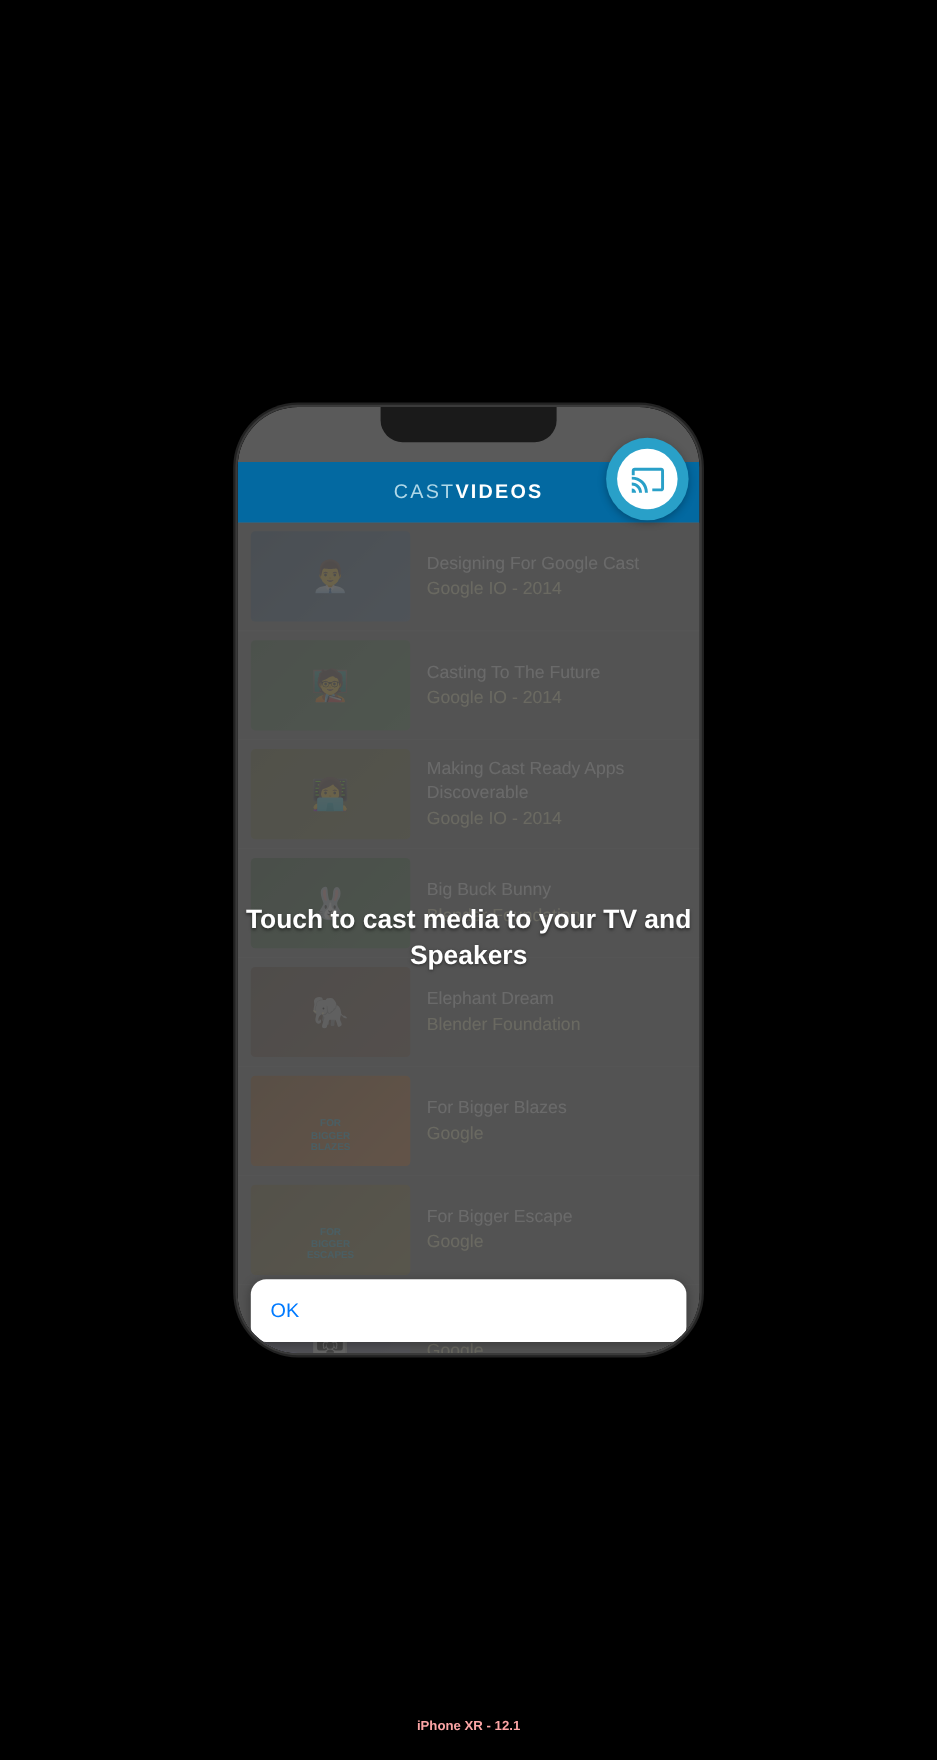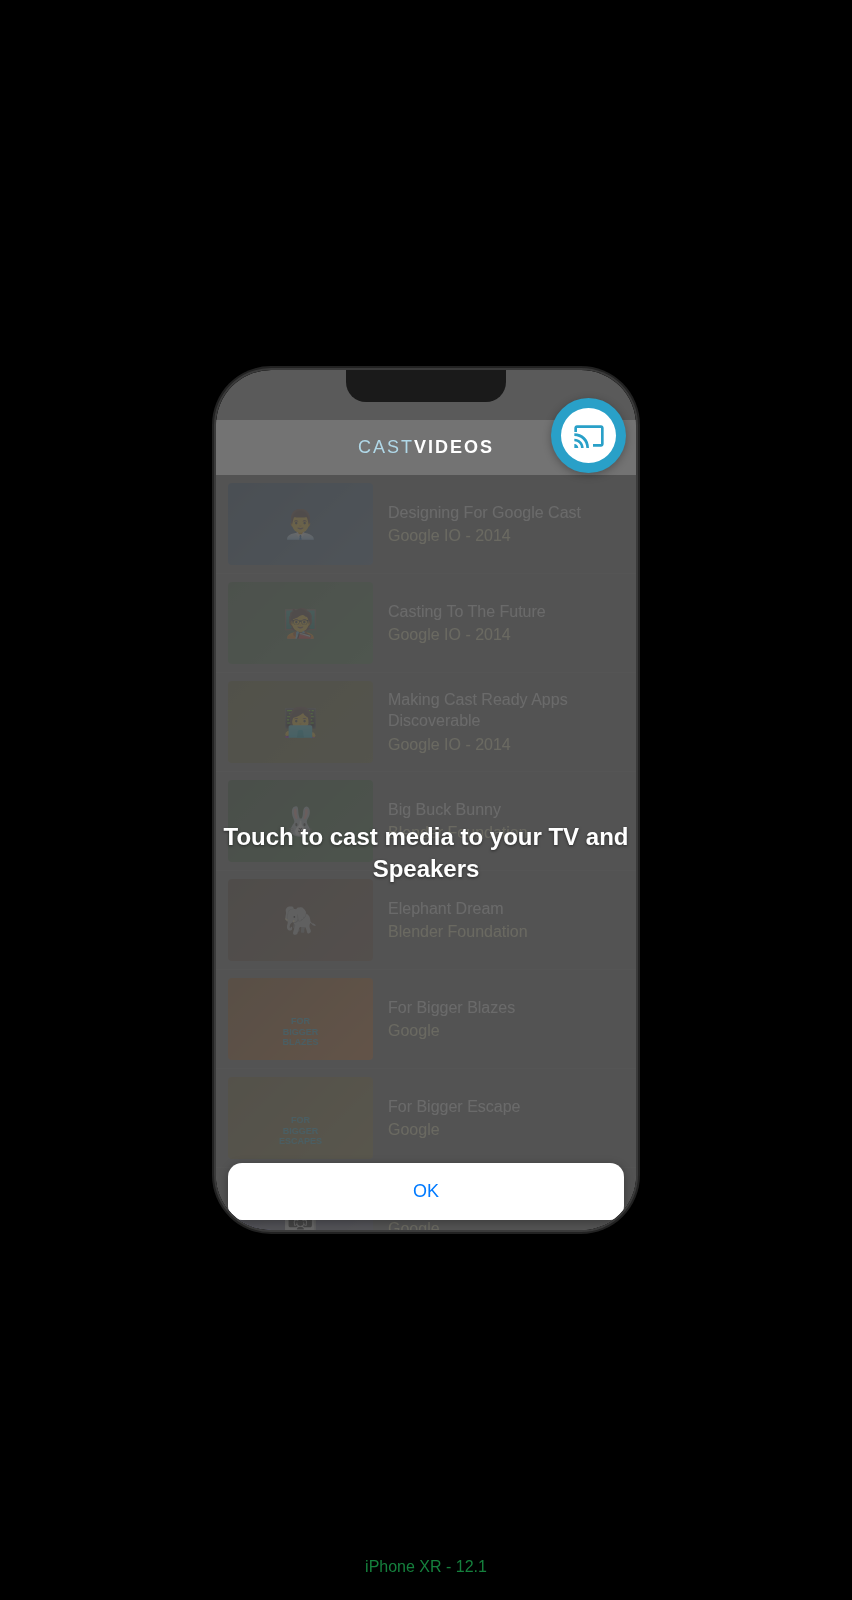--- a/index.html
+++ b/index.html
@@ -116,21 +116,21 @@
       width: 2px; height: 6px;
       background: #fff;
       border-radius: 0 1px 1px 0;
     }
     
     .app-header {
       position: absolute;
       top: 50px;
       left: 0; right: 0;
       height: 55px;
-      background: #737373;
+      background: #0369a1;
       display: flex;
       align-items: center;
       justify-content: center;
       z-index: 35;
     }
     .app-title {
       color: #b0d8e8;
       font-size: 18px;
       letter-spacing: 2px;
       font-weight: 300;
@@ -292,21 +292,21 @@
       display: block;
       width: calc(100% - 24px);
       margin: 0 12px 10px;
       padding: 18px;
       background: #fff;
       border: none;
       border-radius: 14px;
       color: #007AFF;
       font-size: 18px;
       font-weight: 500;
-      text-align: center;
+      text-align: left;
       cursor: pointer;
       box-shadow: 0 2px 10px rgba(0,0,0,0.3);
     }
     
     .thumb-person {
       width: 100%;
       height: 100%;
       display: flex;
       align-items: center;
       justify-content: center;
@@ -438,14 +438,14 @@
         <button class="ok-button">OK</button>
       </div>
 
     </div>
 
     <div class="home-bar"></div>
   </div>
 </div>
 
 <div style="position:fixed; bottom: 20px; left:50%; transform:translateX(-50%); z-index:999;">
-  <div style="background:rgba(0,0,0,0.75);color:#15803d;font-family:sans-serif;font-size:16px;padding:4px 14px;border-radius:12px;">iPhone XR - 12.1</div>
+  <div style="background:rgba(0,0,0,0.75);color:#fca5a5;font-family:sans-serif;font-size:12px;padding:4px 14px;border-radius:12px;font-weight:bold;">iPhone XR - 12.1</div>
 </div>
 
 </body></html>

